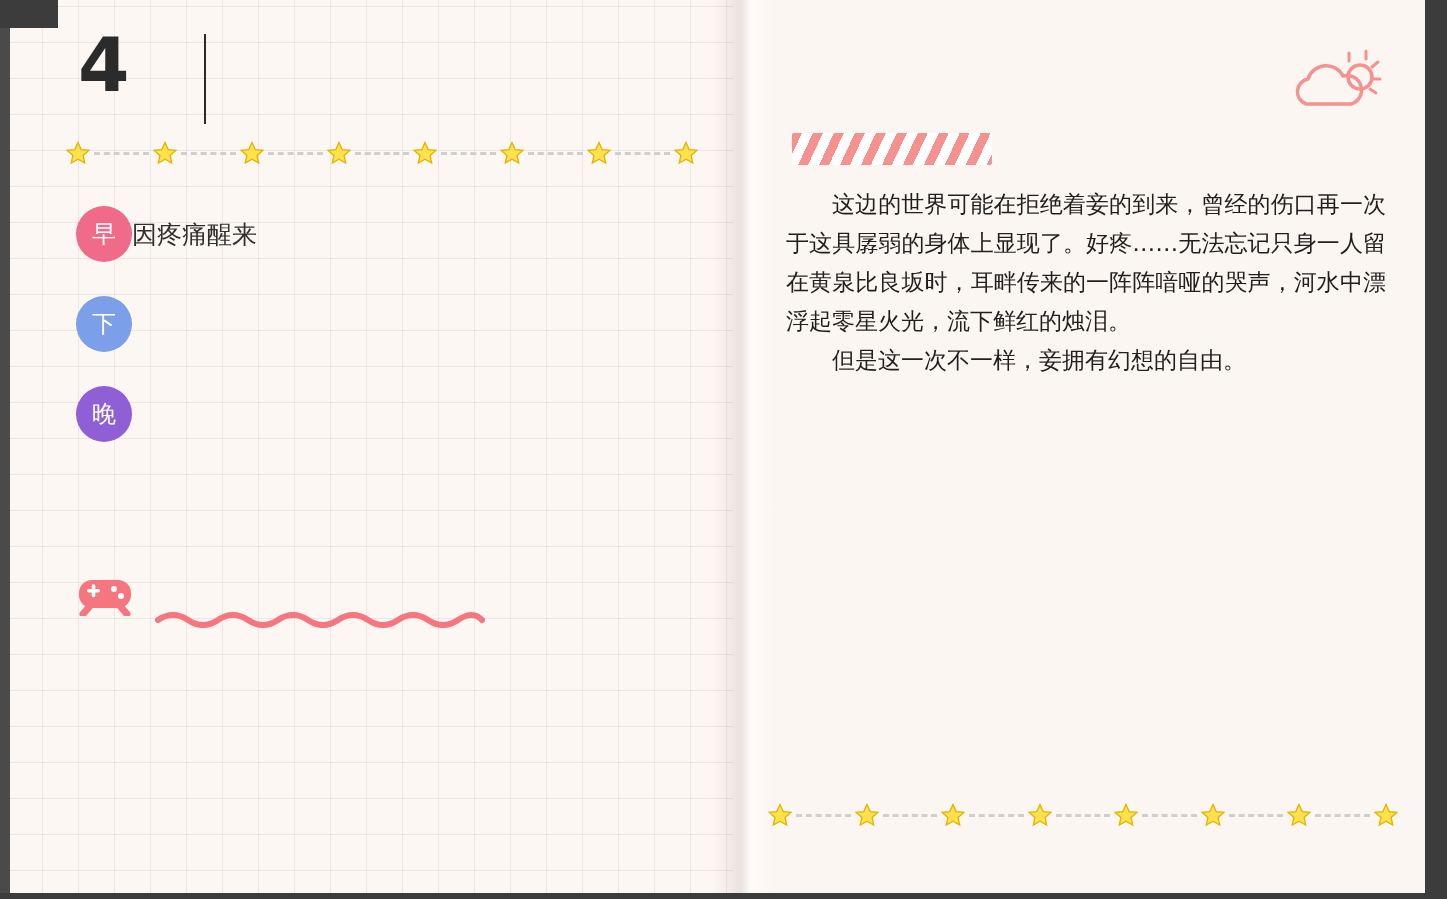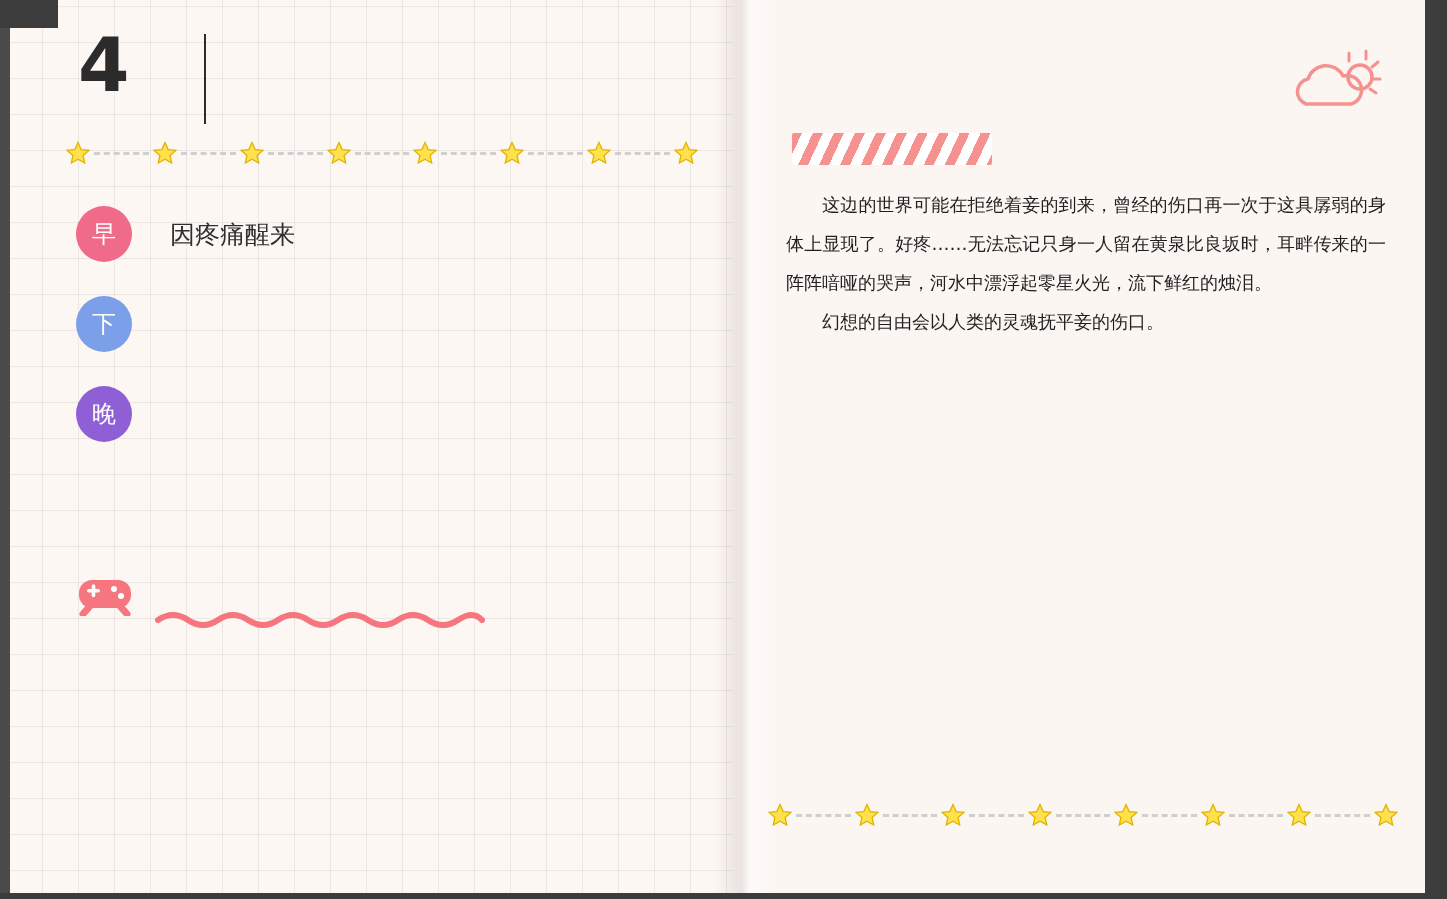--- a/index.html
+++ b/index.html
@@ -174,21 +174,20 @@
     color: #fff;
     font-size: 24px;
     font-weight: 500;
     flex: 0 0 56px;
     font-family: "DejaVu Sans", sans-serif;
   }
   .badge-morning { background: #f06a8a; }
   .badge-noon    { background: #7b9fe8; }
   .badge-night   { background: #8f5fd6; }
   .sched-text {
-    margin-left: 38px;
     font-size: 25px;
     color: #2f2f2f;
     font-family: "DejaVu Sans", sans-serif;
   }
 
   
   .game-icon {
     position: absolute;
     left: 76px;
     top: 572px;
@@ -222,21 +221,21 @@
       #f5918f 0px, #f5918f 9px,
       #ffffff 9px, #ffffff 19px
     );
     border-radius: 2px;
   }
   .body-text {
     position: absolute;
     left: 786px;
     top: 185px;
     width: 600px;
-    font-size: 18px;
+    font-size: 23px;
     line-height: 39px;
     color: #1f1f1f;
     font-family: "DejaVu Sans", sans-serif;
     text-align: justify;
   }
   .body-text p {
     margin: 0 0 0 0;
     text-indent: 2em;
   }
 </style>
@@ -345,21 +344,21 @@
       </g>
       <circle cx="68" cy="29" r="12" fill="none" stroke="#f5918f" stroke-width="3.5"></circle>
       <path d="M14,56 a13,13 0 0,1 2,-25 a19,19 0 0,1 35,-3 a12,12 0 0,1 8,28 z" fill="none" stroke="#f5918f" stroke-width="3.5" stroke-linejoin="round"></path>
     </svg>
   </div>
 
   <div class="hatch-bar"></div>
 
   <div class="body-text">
     <p>这边的世界可能在拒绝着妾的到来，曾经的伤口再一次于这具孱弱的身体上显现了。好疼……无法忘记只身一人留在黄泉比良坂时，耳畔传来的一阵阵喑哑的哭声，河水中漂浮起零星火光，流下鲜红的烛泪。</p>
-    <p>幻想的自由会以人类的灵魂抚平妾的伤口。</p>
+    <p>但是这一次不一样，妾拥有幻想的自由。</p>
   </div>
 
   <div class="star-divider divider-bottom-right">
     <span class="star">
         <svg width="24" height="24" viewBox="0 0 24 24">
           <polygon points="12,1.5 15.2,8.6 22.8,9.4 17.1,14.5 18.7,22 12,18.2 5.3,22 6.9,14.5 1.2,9.4 8.8,8.6" fill="#ffe14d" stroke="#e0b400" stroke-width="1.3"></polygon>
         </svg>
       </span>
     <span class="seg"></span>
     <span class="star">

